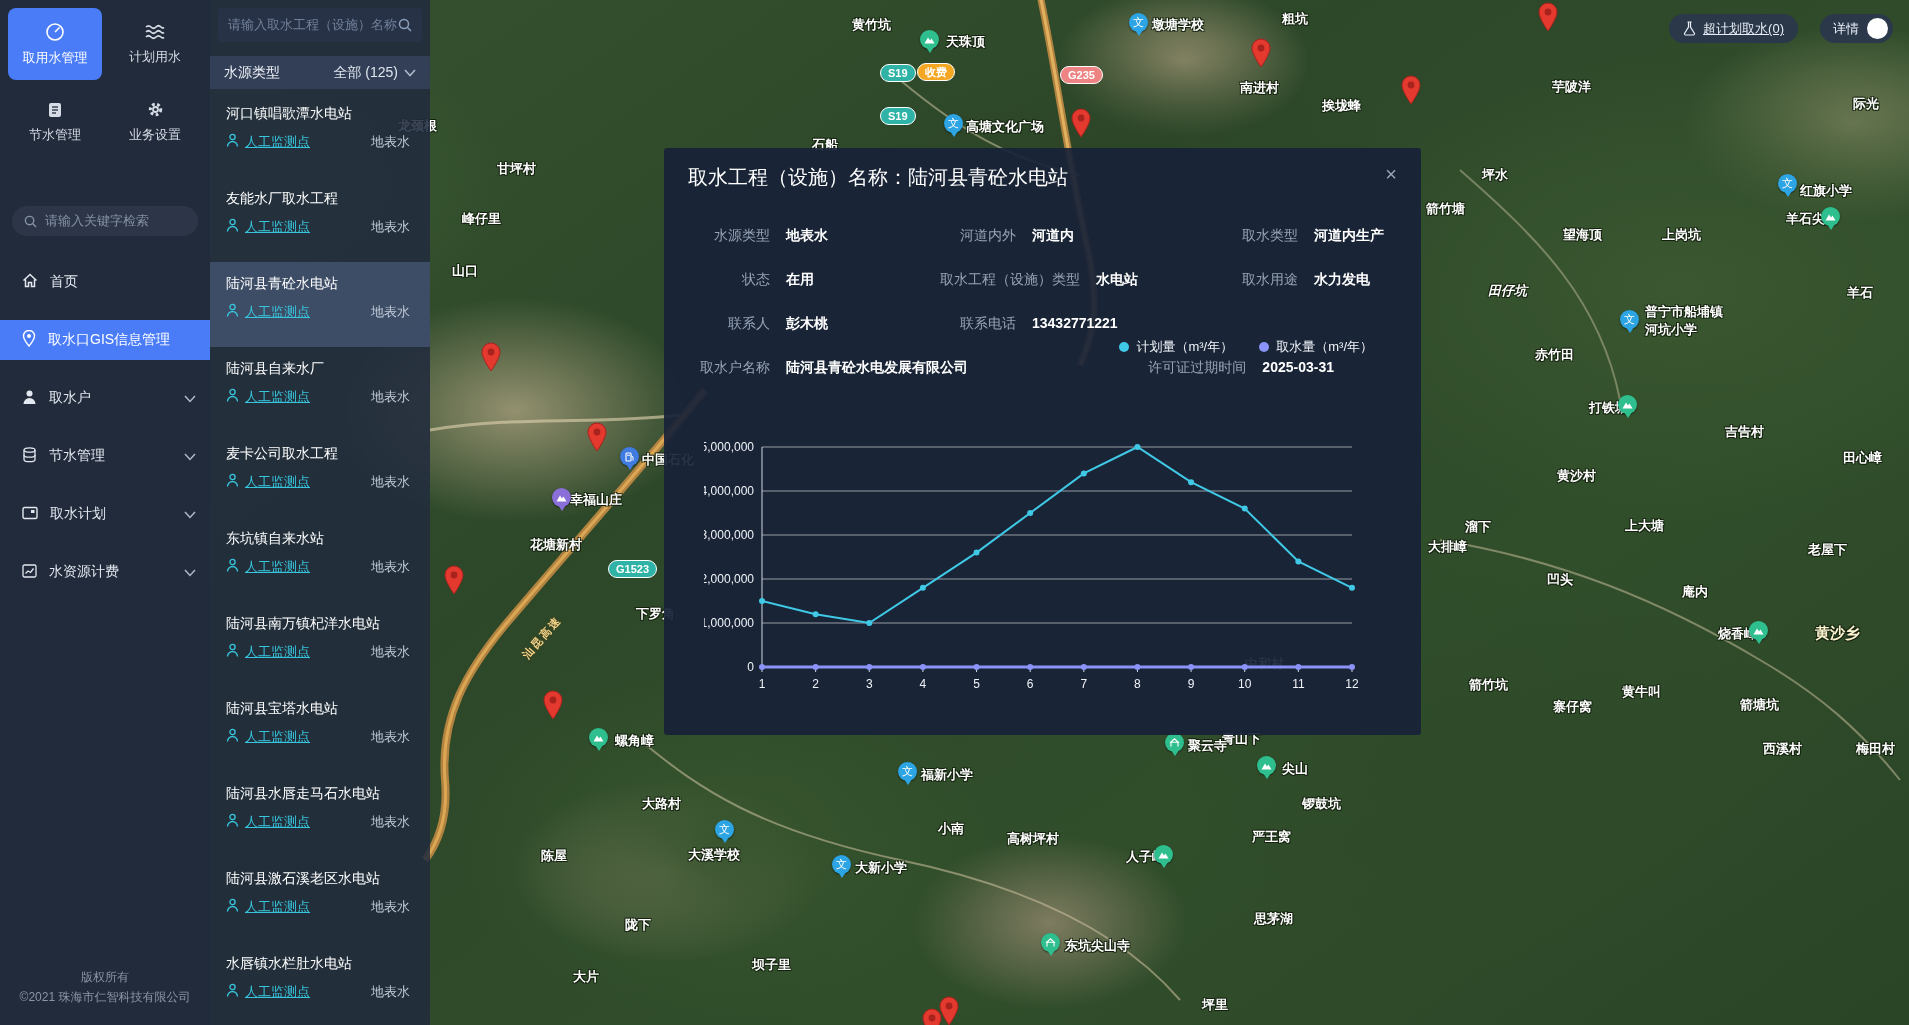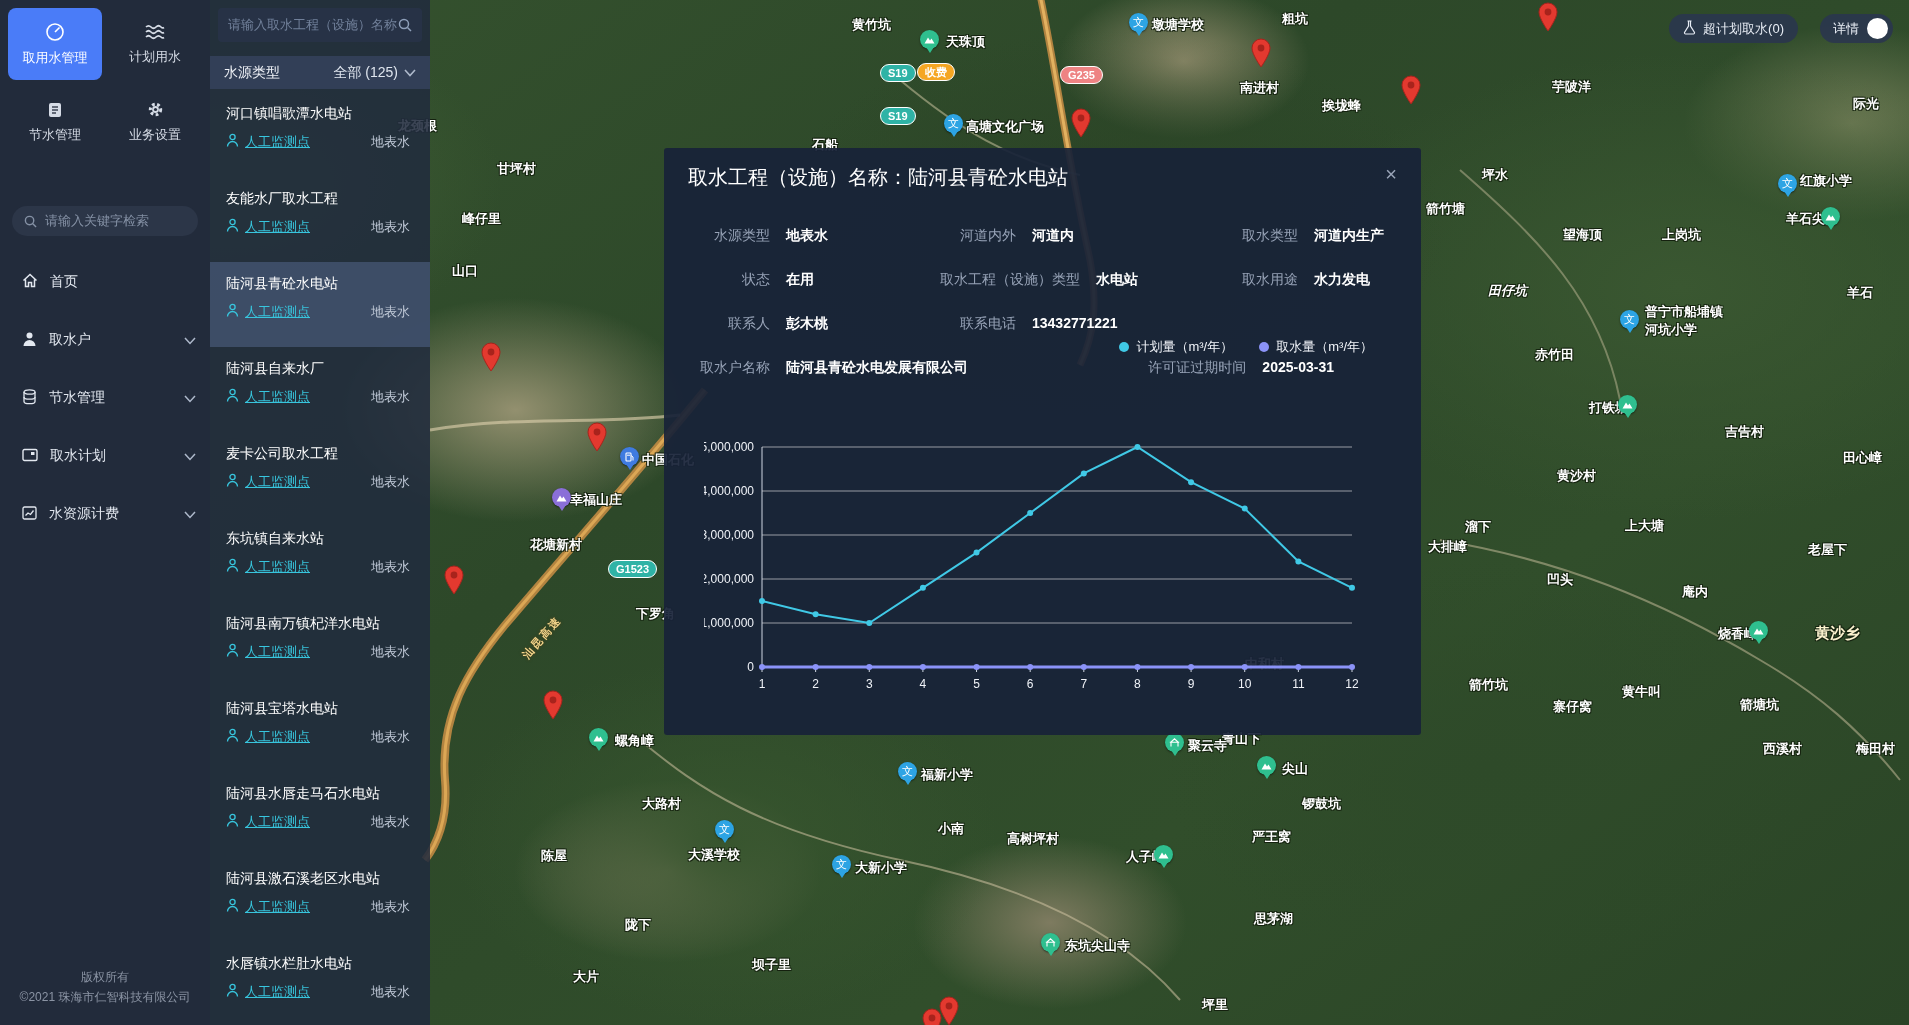--- a/index.html
+++ b/index.html
@@ -39,21 +39,21 @@
   .pin.school  { background:#2da4e4; } .pin.school::after  { border-top-color:#2da4e4; }
   .pin.mountain{ background:#2fbf8f; } .pin.mountain::after{ border-top-color:#2fbf8f; }
   .pin.temple  { background:#2fbf8f; } .pin.temple::after  { border-top-color:#2fbf8f; }
   .pin.resort  { background:#8a6fd8; } .pin.resort::after  { border-top-color:#8a6fd8; }
   .pin.gas     { background:#3f7be0; } .pin.gas::after     { border-top-color:#3f7be0; }
   .redpin { position:absolute; width:22px; height:30px; }
 
   
   .topbar { position:absolute; top:14px; right:16px; display:flex; gap:22px; align-items:center; z-index:30; }
   .pillbtn { background:rgba(42,53,78,.88); border-radius:15px; height:29px; display:flex;
-    align-items:flex-start; gap:7px; padding:6px 14px; color:#e8edf5; font-size:13px; cursor:pointer; }
+    align-items:center; gap:7px; padding:6px 14px; color:#e8edf5; font-size:13px; cursor:pointer;text-decoration:underline; }
   .toggle-pill { background:rgba(42,53,78,.88); border-radius:15px; height:29px; display:flex;
     align-items:center; gap:8px; padding:0 5px 0 13px; color:#e8edf5; font-size:13px; cursor:pointer; }
   .knob { width:21px; height:21px; background:#ffffff; border-radius:50%; }
 
   
   .sidebar { position:absolute; left:0; top:0; width:210px; height:1025px;
     background:#222b3b; z-index:40; }
   .modules { display:grid; grid-template-columns:1fr 1fr; gap:6px; padding:8px; }
   .module { height:72px; display:flex; flex-direction:column; align-items:center;
     justify-content:center; gap:7px; color:#d6dce6; font-size:13px; border-radius:8px; cursor:pointer; }
@@ -135,21 +135,21 @@
         <span class="map-label" style="left: 1552px; top: 78px;">芋陂洋</span>
         <span class="map-label" style="left: 1853px; top: 95px;">际光</span>
         <span class="map-label" style="left: 946px; top: 33px;">天珠顶</span>
         <span class="map-label" style="left: 1152px; top: 16px;">墩塘学校</span>
         <span class="map-label" style="left: 812px; top: 136px;">石船</span>
         <span class="map-label" style="left: 966px; top: 118px;">高塘文化广场</span>
         <span class="map-label" style="left: 398px; top: 117px;">龙颈根</span>
         <span class="map-label" style="left: 497px; top: 160px;">甘坪村</span>
         <span class="map-label" style="left: 462px; top: 210px;">峰仔里</span>
         <span class="map-label" style="left: 452px; top: 232px; margin-top: 30px;">山口</span>
-        <span class="map-label" style="left: 1800px; top: 172px; font-family: Liberation Mono, monospace;">红旗小学</span>
+        <span class="map-label" style="left: 1800px; top: 182px; font-family: Liberation Mono, monospace;">红旗小学</span>
         <span class="map-label" style="left: 1482px; top: 166px;">坪水</span>
         <span class="map-label" style="left: 1426px; top: 200px;">箭竹塘</span>
         <span class="map-label" style="left: 1563px; top: 226px;">望海顶</span>
         <span class="map-label" style="left: 1662px; top: 226px;">上岗坑</span>
         <span class="map-label" style="left: 1786px; top: 210px;">羊石尖</span>
         <span class="map-label" style="left: 1488px; top: 282px; font-style: italic;">田仔坑</span>
         <span class="map-label" style="left: 1847px; top: 284px;">羊石</span>
         <span class="map-label" style="left: 1645px; top: 303px;">普宁市船埔镇</span>
         <span class="map-label" style="left: 1645px; top: 321px;">河坑小学</span>
         <span class="map-label" style="left: 1535px; top: 346px;">赤竹田</span>
@@ -510,20 +510,27 @@
         <line x1="9.5" y1="9.5" x2="13" y2="13" stroke="#8591a5" stroke-width="1.5"></line>
       </svg>
       <span>请输入关键字检索</span>
     </div>
     <div class="menu" id="menu">
         <div class="menu-item">
           <span><svg width="16" height="15" viewBox="0 0 16 15">
               <path d="M1.5 7.5 L8 1.5 L14.5 7.5 M3.5 6.5 V13.5 H6.5 V9.5 H9.5 V13.5 H12.5 V6.5" stroke="#e3e8f0" stroke-width="1.5" fill="none"></path>
             </svg></span>
           <span class="lbl">首页</span>
+        </div>
+        <div class="menu-item active">
+          <span><svg width="14" height="17" viewBox="0 0 14 17">
+              <path d="M7 16 C7 16 1.5 9.5 1.5 6 a5.5 5.5 0 1 1 11 0 C12.5 9.5 7 16 7 16z" stroke="#fff" stroke-width="1.4" fill="none"></path>
+              <circle cx="7" cy="6" r="2" fill="#fff"></circle>
+            </svg></span>
+          <span class="lbl">取水口GIS信息管理</span>
         </div>
         <div class="menu-item">
           <span><svg width="15" height="16" viewBox="0 0 15 16">
               <circle cx="7.5" cy="4.5" r="3" fill="#e3e8f0"></circle>
               <path d="M1.5 15 a6 6 0 0 1 12 0 z" fill="#e3e8f0"></path>
             </svg></span>
           <span class="lbl">取水户</span>
           <span><svg width="12" height="8" viewBox="0 0 12 8">
               <polyline points="1,1 6,6.5 11,1" stroke="#aeb9cb" stroke-width="1.5" fill="none"></polyline>
             </svg></span>

